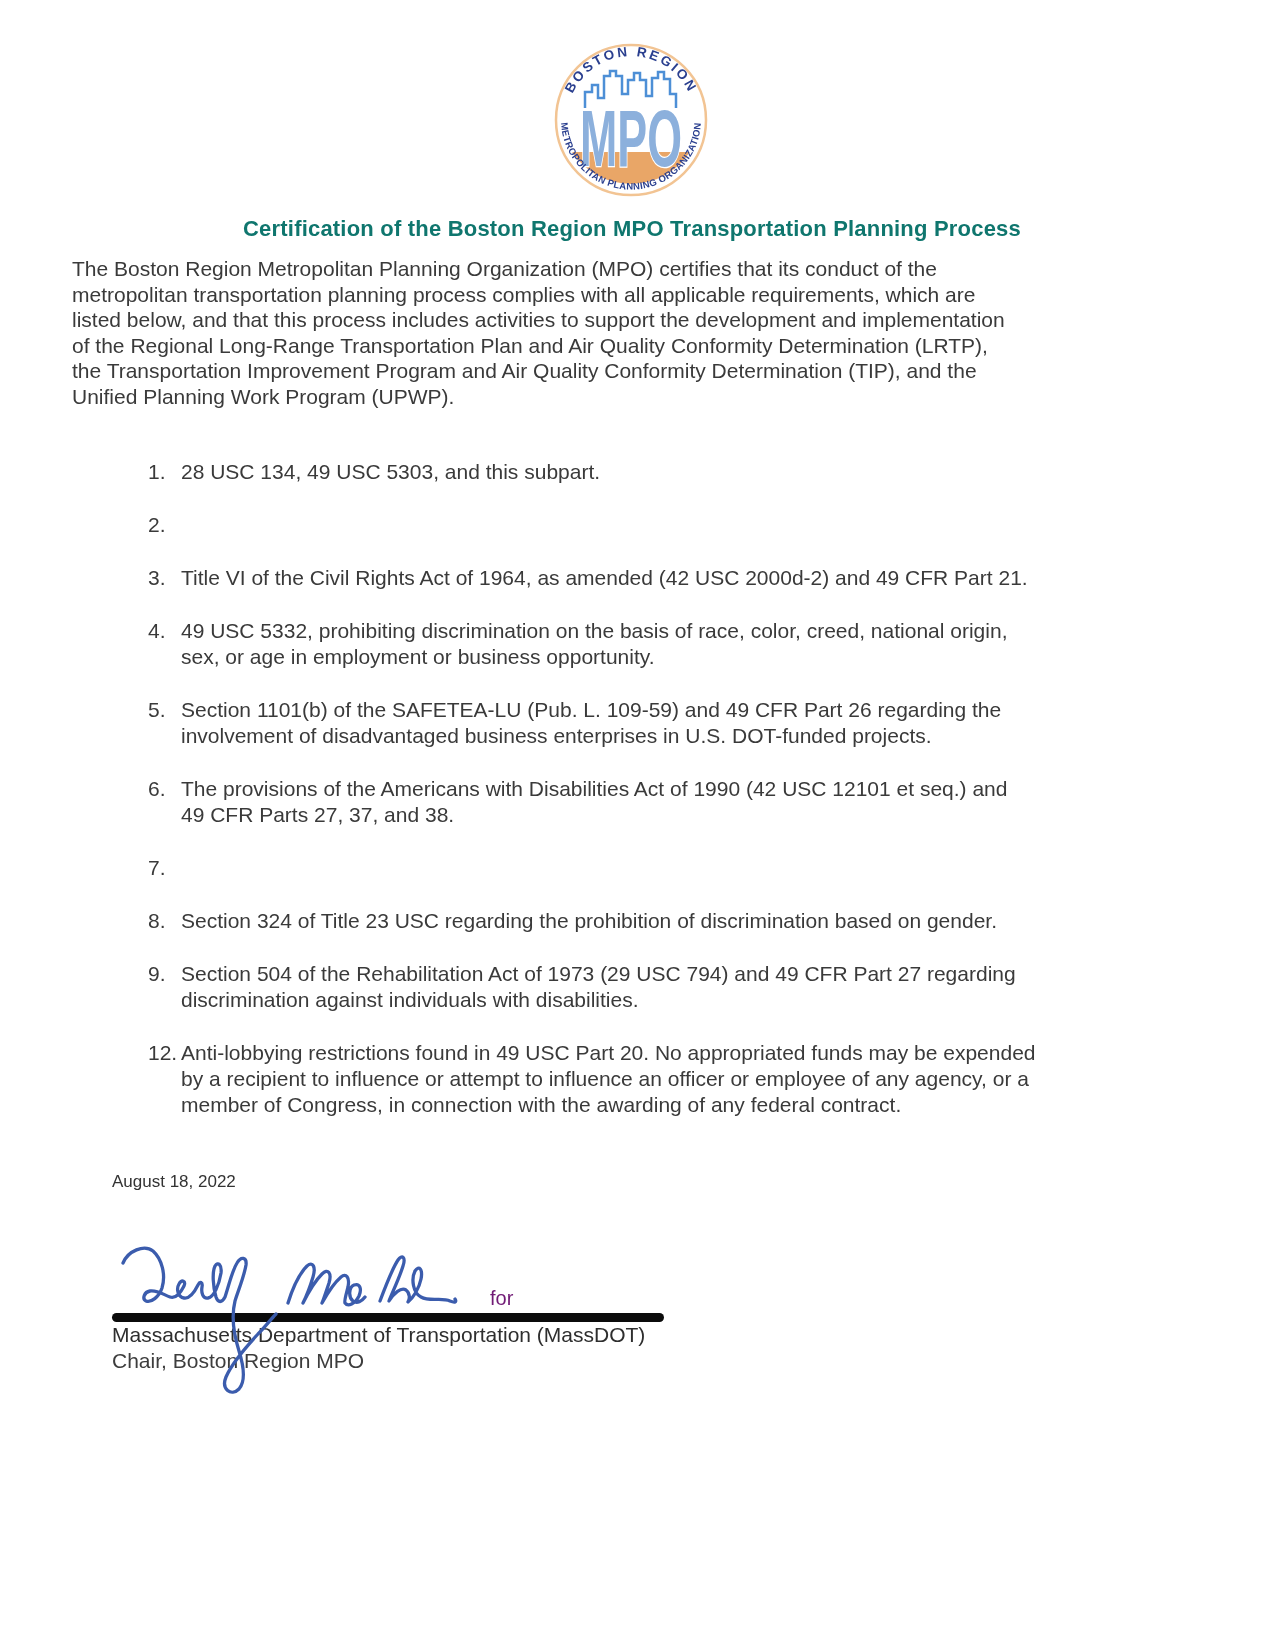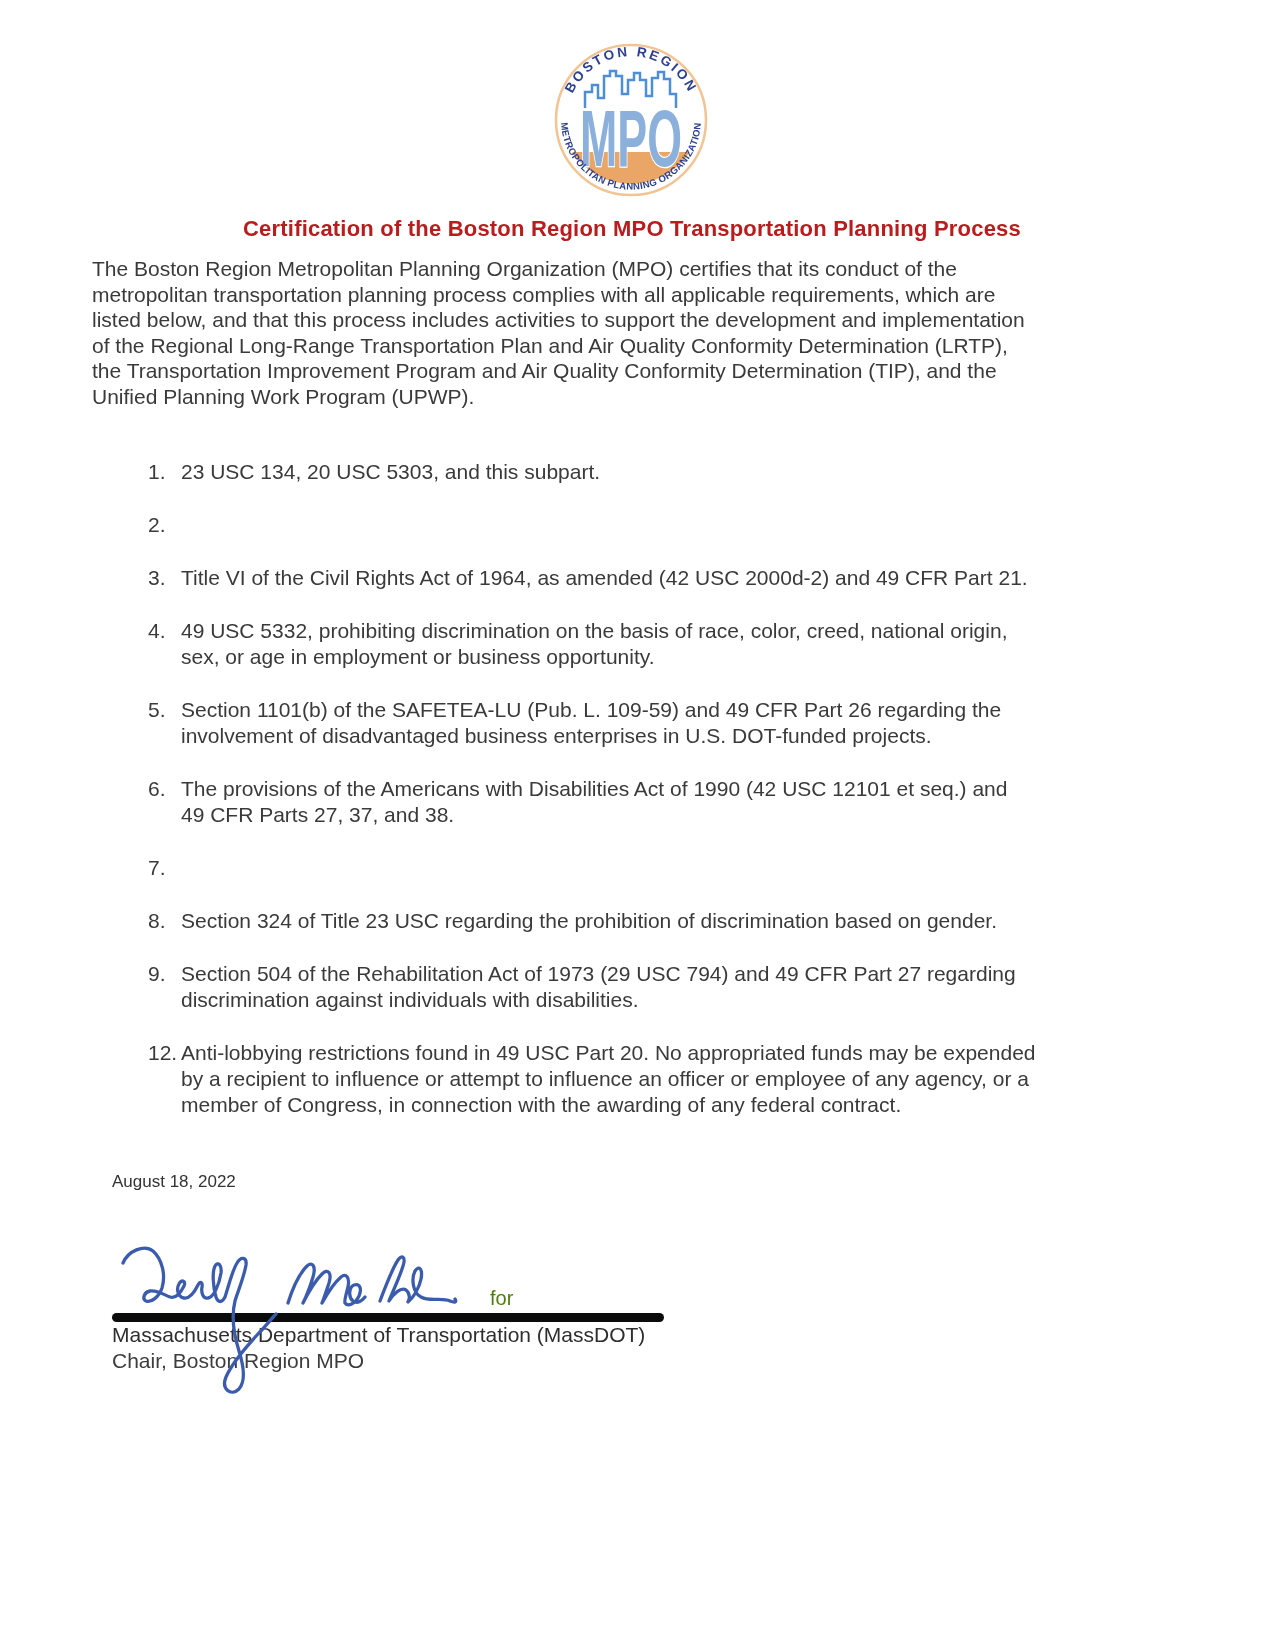--- a/index.html
+++ b/index.html
@@ -9,36 +9,36 @@
     background:#ffffff;
     overflow:hidden;
     font-family:"Liberation Sans", sans-serif;
     color:#3a3a3a;
     box-sizing:border-box;
     padding-top:42px;
   }
   .logo-wrap { width:156px; height:156px; margin-left:553px; }
   .doc-title {
     margin-top:18px; margin-left:112px; width:1040px;
-    text-align:center; font-weight:bold; font-size:22px; color:#b91c1c;
+    text-align:center; font-weight:bold; font-size:22px; color:#0f766e;
     letter-spacing:0.2px;
   }
   .intro {
-    margin-top:14px; margin-left:92px; width:1070px;
+    margin-top:14px; margin-left:72px; width:1070px;
     font-size:21px; line-height:25.5px; white-space:pre-line; color:#3a3a3a;
   }
   .cert-list { margin-top:50px; margin-left:148px; }
   .cert-item { display:flex; margin-bottom:27px; font-size:21px; line-height:26px; }
   .cert-item .num { width:33px; flex:0 0 33px; }
   .cert-item .itxt { width:940px; white-space:pre-line; }
   .date-line { margin-top:54px; margin-left:112px; font-size:17px; color:#333; }
   .sig-block { position:relative; margin-top:121px; margin-left:112px; width:552px; }
   .sig-rule { height:9px; background:#0b0b0b; border-radius:5px; }
   .sig-svg { position:absolute; left:6px; top:-74px; width:440px; height:160px; pointer-events:none; }
-  .for-label { position:absolute; left:378px; top:-26px; font-size:20px; color:#4d7c0f; }
+  .for-label { position:absolute; left:378px; top:-26px; font-size:20px; color:#701a75; }
   .sig-name {
     margin-top:5px; font-size:21px; line-height:26px; color:#3d3d3d;
     text-align:justify; text-align-last:justify; width:552px;
   }
   .sig-org  { font-size:21px; line-height:26px; color:#2e2e2e; white-space:nowrap; }
   .sig-role { font-size:21px; line-height:26px; color:#3d3d3d; white-space:nowrap; }
   svg text { font-family:"Liberation Sans", sans-serif; }
 </style>
 </head>
 <body>
@@ -74,21 +74,21 @@
   <div class="intro">The Boston Region Metropolitan Planning Organization (MPO) certifies that its conduct of the
 metropolitan transportation planning process complies with all applicable requirements, which are
 listed below, and that this process includes activities to support the development and implementation
 of the Regional Long-Range Transportation Plan and Air Quality Conformity Determination (LRTP),
 the Transportation Improvement Program and Air Quality Conformity Determination (TIP), and the
 Unified Planning Work Program (UPWP).</div>
 
   <div class="cert-list">
     <div class="cert-item">
       <span class="num">1.</span>
-      <span class="itxt">23 USC 134, 20 USC 5303, and this subpart.</span>
+      <span class="itxt">28 USC 134, 49 USC 5303, and this subpart.</span>
     </div>
     <div class="cert-item">
       <span class="num">2.</span>
     </div>
     <div class="cert-item">
       <span class="num">3.</span>
       <span class="itxt">Title VI of the Civil Rights Act of 1964, as amended (42 USC 2000d-2) and 49 CFR Part 21.</span>
     </div>
     <div class="cert-item">
       <span class="num">4.</span>

